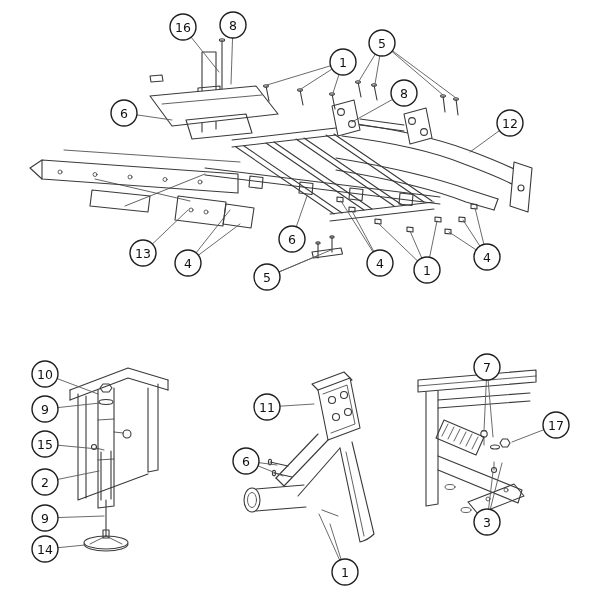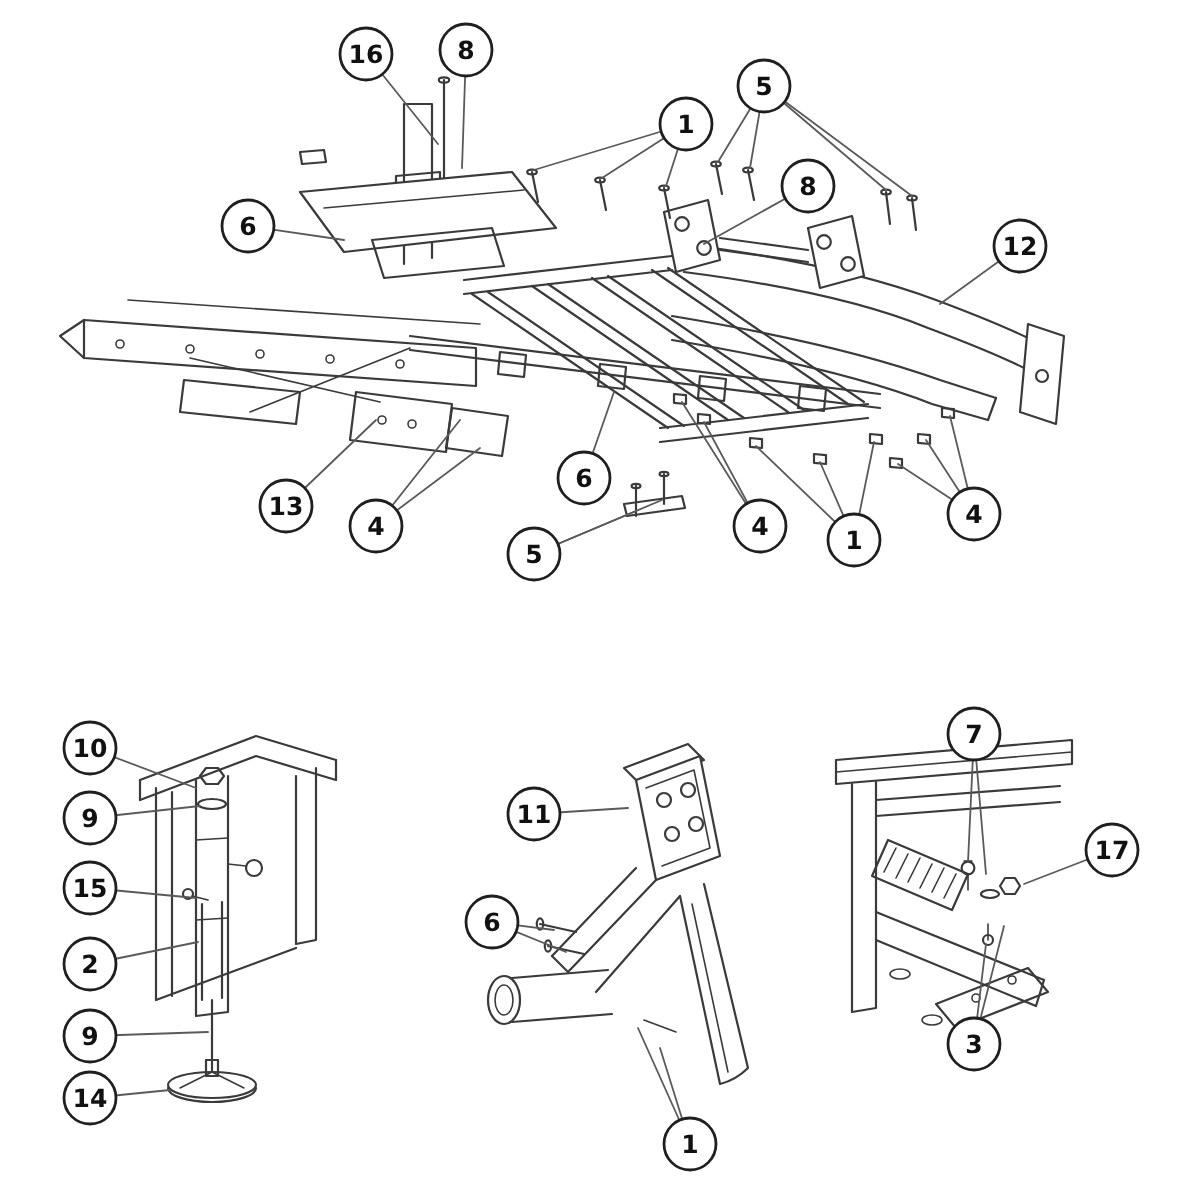--- a/index.html
+++ b/index.html
@@ -2,21 +2,20 @@
 <html><head>
 <meta charset="utf-8">
 <style>
   html,body { margin:0; padding:0; background:#ffffff; }
   .stage {
     position:relative;
     width:600px; height:600px;
     background:#ffffff;
     font-family:"DejaVu Sans", sans-serif;
     overflow:hidden;
-    font-weight:bold;
   }
   svg { display:block; }
   .draw {
     fill:none; stroke:#3a3a3a; stroke-width:1.1;
     stroke-linecap:round; stroke-linejoin:round;
   }
   .draw-fill {
     fill:#ffffff; stroke:#3a3a3a; stroke-width:1.1;
     stroke-linejoin:round;
   }

